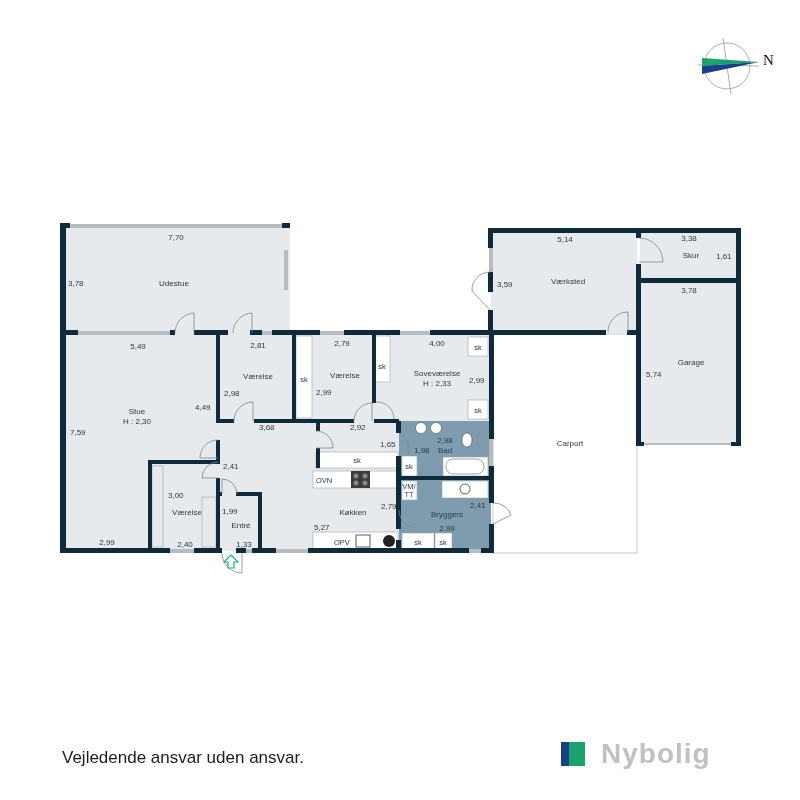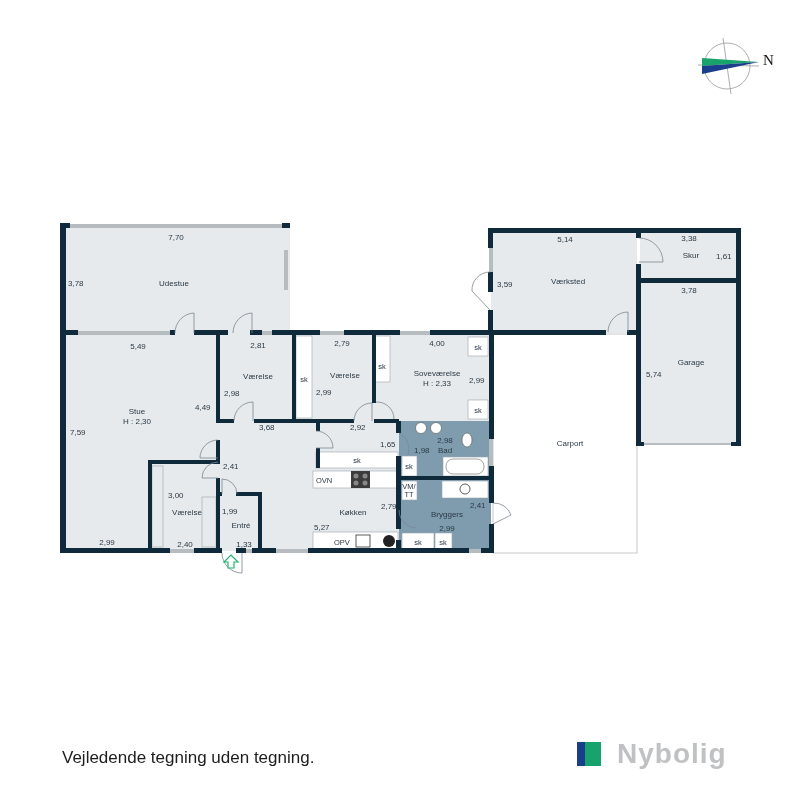--- a/index.html
+++ b/index.html
@@ -1,21 +1,21 @@
 <!DOCTYPE html>
 <html><head>
 <meta charset="utf-8">
 <style>
   html, body { margin:0; padding:0; background:#ffffff; }
   body { width:800px; height:800px; position:relative; overflow:hidden; font-family:"Liberation Sans", sans-serif; }
   #plan { position:absolute; left:0; top:0; width:800px; height:800px; }
   .lbl { font-family:"Liberation Sans", sans-serif; font-size:8px; fill:#2b3945; }
   .lbl-sm { font-family:"Liberation Sans", sans-serif; font-size:7.5px; fill:#2b3945; }
   .disclaimer { position:absolute; left:62px; top:748px; font-size:17px; color:#1d1d1d; font-family:"Liberation Sans", sans-serif; }
-  .logo { position:absolute; left:577px; top:738px; display:flex; align-items:center; }
+  .logo { position:absolute; left:561px; top:738px; display:flex; align-items:center; }
   .logo-mark { width:24px; height:24px; display:flex; }
   .logo-mark .b { width:8px; height:24px; background:#1a3e8c; }
   .logo-mark .g { width:16px; height:24px; background:#17a36b; }
   .logo-text { margin-left:16px; font-size:28px; font-weight:bold; color:#bfc1c3; letter-spacing:1px; font-family:"Liberation Sans", sans-serif; }
   .compass { position:absolute; left:693px; top:38px; width:90px; height:56px; }
   .compass-n { position:absolute; left:763px; top:52px; font-family:"Liberation Serif", serif; font-size:15px; color:#111; }
 </style>
 </head>
 <body>
 
@@ -248,21 +248,21 @@
 
 <svg class="compass" viewBox="0 0 90 56" xmlns="http://www.w3.org/2000/svg">
   <circle cx="34" cy="28" r="23" fill="none" stroke="#999" stroke-width="0.8"></circle>
   <line x1="30" y1="0" x2="38" y2="56" stroke="#999" stroke-width="0.8"></line>
   <line x1="5" y1="27" x2="66" y2="28" stroke="#999" stroke-width="0.8"></line>
   <polygon points="9,20 66,24 9,28" fill="#17a36b"></polygon>
   <polygon points="9,28 66,24 9,36" fill="#1a3e8c"></polygon>
 </svg>
 <div class="compass-n">N</div>
 
-<div class="disclaimer">Vejledende tegning uden tegning.</div>
+<div class="disclaimer">Vejledende ansvar uden ansvar.</div>
 
 <div class="logo">
   <div class="logo-mark">
       <div class="b"></div>
       <div class="g"></div>
     </div>
   <div class="logo-text">Nybolig</div>
 </div>
 
 </body></html>

